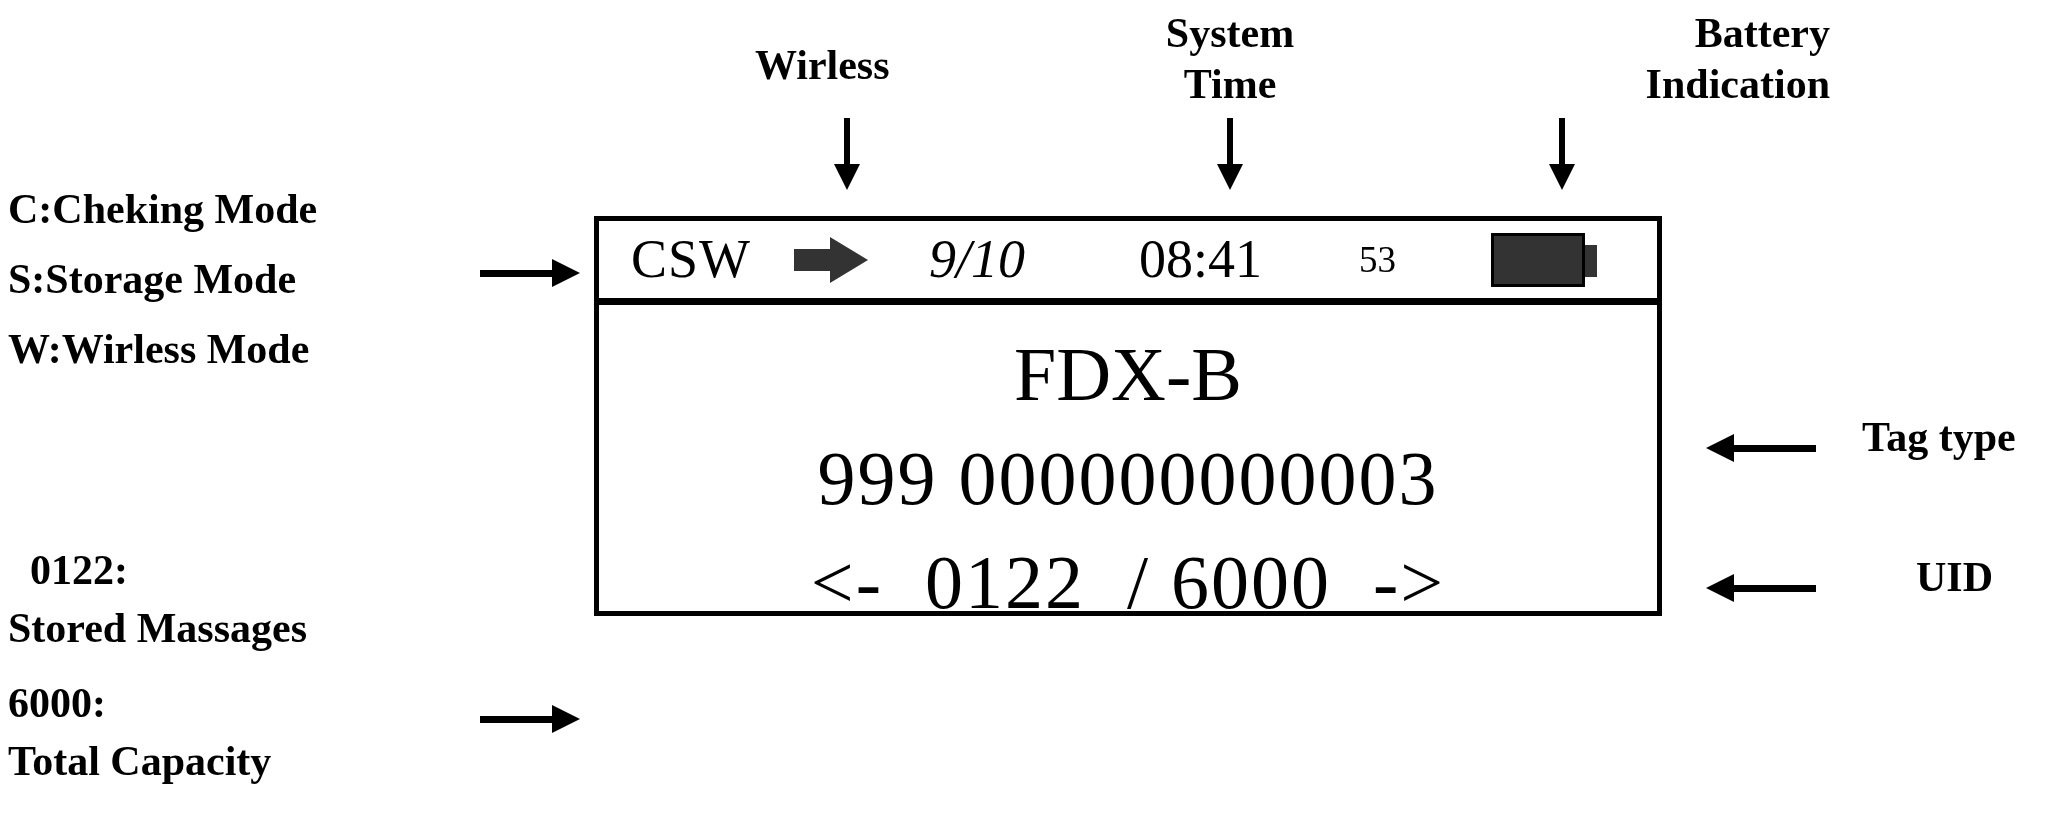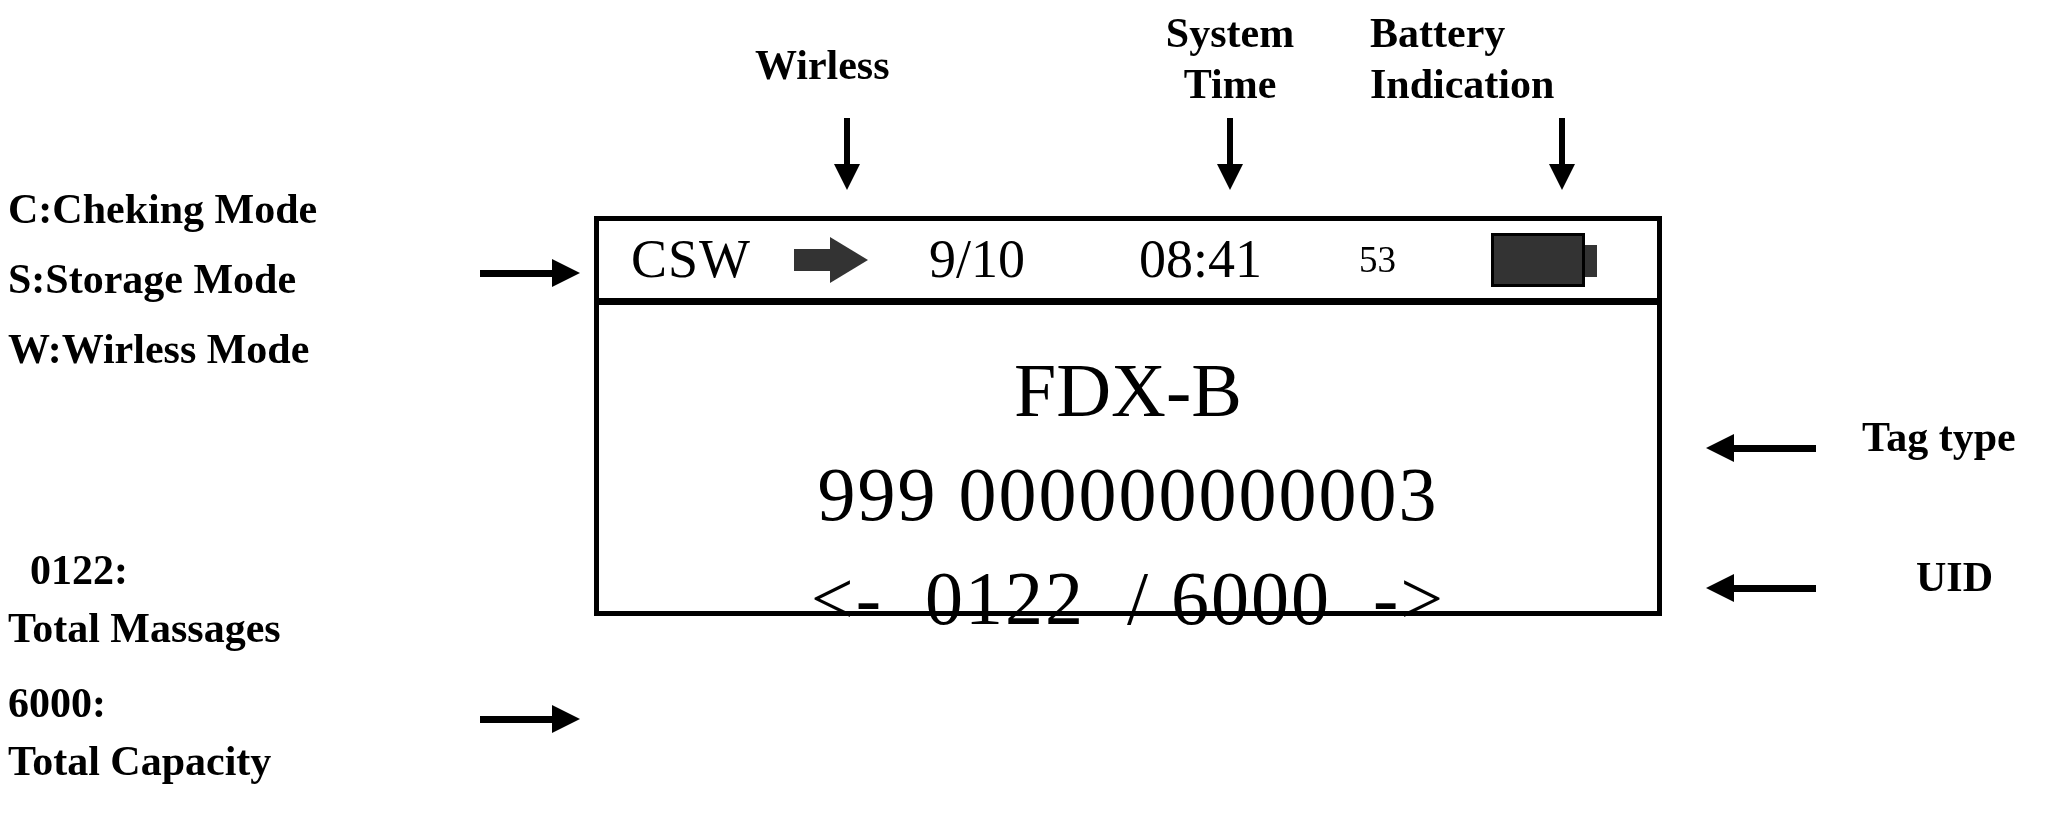--- a/index.html
+++ b/index.html
@@ -148,20 +148,21 @@
     border-bottom: 23px solid transparent;
     border-left: 38px solid #333333;
   }
 
   .status-date {
     position: absolute;
     left: 330px;
     top: 50%;
     transform: translateY(-52%);
     font-size: 54px;
+    font-style: italic;
   }
   .status-time {
     position: absolute;
     left: 540px;
     top: 50%;
     transform: translateY(-52%);
     font-size: 54px;
   }
   .status-batt-pct {
     position: absolute;
@@ -190,21 +191,20 @@
   .battery-icon .nub {
     position: absolute;
     right: 0; top: 12px;
     width: 12px; height: 32px;
     background: #333333;
   }
 
   #lcd-body {
     position: relative;
     height: calc(100% - 84px);
-    margin-top: 16px;
   }
 
   .lcd-line {
     position: absolute;
     left: 0;
     width: 100%;
     text-align: center;
     font-family: "Liberation Serif", "DejaVu Serif", serif;
     white-space: pre;
     color: #000;
@@ -226,39 +226,39 @@
   </div>
 
   <div class="annot annot-lg" style="left:1120px; top:8px; width:220px; text-align:center;">System
 Time</div>
 
   <div class="arrow arrow-down" style="left:1215px; top:118px; width:30px; height:72px;">
     <span class="shaft" style="height:48px;"></span>
     <span class="head"></span>
   </div>
 
-  <div class="annot annot-lg" style="left:1370px; top:8px; width:340px; text-align:left;">Battery
+  <div class="annot annot-lg" style="left:1490px; top:8px; width:340px; text-align:right;">Battery
 Indication</div>
 
   <div class="arrow arrow-down" style="left:1547px; top:118px; width:30px; height:72px;">
     <span class="shaft" style="height:48px;"></span>
     <span class="head"></span>
   </div>
 
   <div class="annot annot-lg" style="left:8px; top:254px;">S:Storage Mode</div>
   <div class="annot annot-lg" style="left:8px; top:184px;">C:Cheking Mode</div>
   <div class="annot annot-lg" style="left:8px; top:324px;">W:Wirless Mode</div>
 
   <div class="arrow arrow-right" style="left:480px; top:258px; width:100px; height:30px;">
     <span class="shaft" style="width:78px;"></span>
     <span class="head"></span>
   </div>
 
   <div class="annot annot-lg" style="left:30px; top:545px;">0122:</div>
-  <div class="annot annot-lg" style="left:8px; top:603px;">Total Massages</div>
+  <div class="annot annot-lg" style="left:8px; top:603px;">Stored Massages</div>
 
   <div class="annot annot-lg" style="left:8px; top:678px;">6000:</div>
   <div class="annot annot-lg" style="left:8px; top:736px;">Total Capacity</div>
 
   <div class="arrow arrow-right" style="left:480px; top:704px; width:100px; height:30px;">
     <span class="shaft" style="width:78px;"></span>
     <span class="head"></span>
   </div>
 
   <div class="arrow arrow-left" style="left:1706px; top:433px; width:110px; height:30px;">

